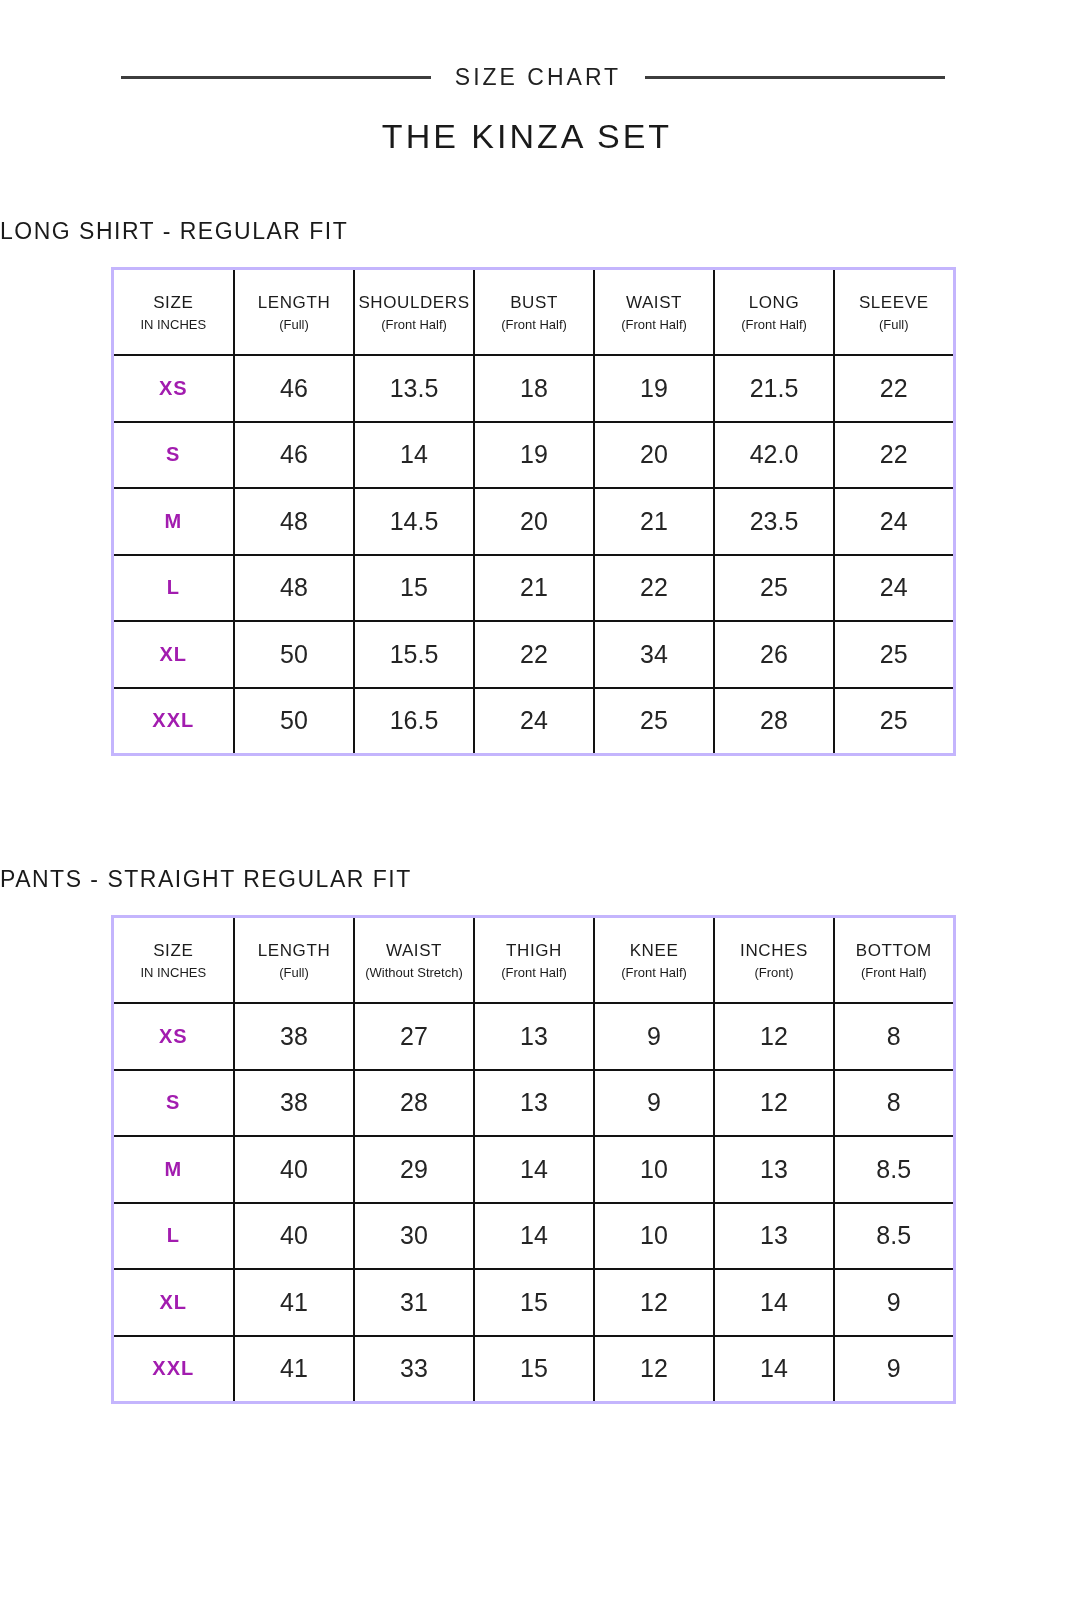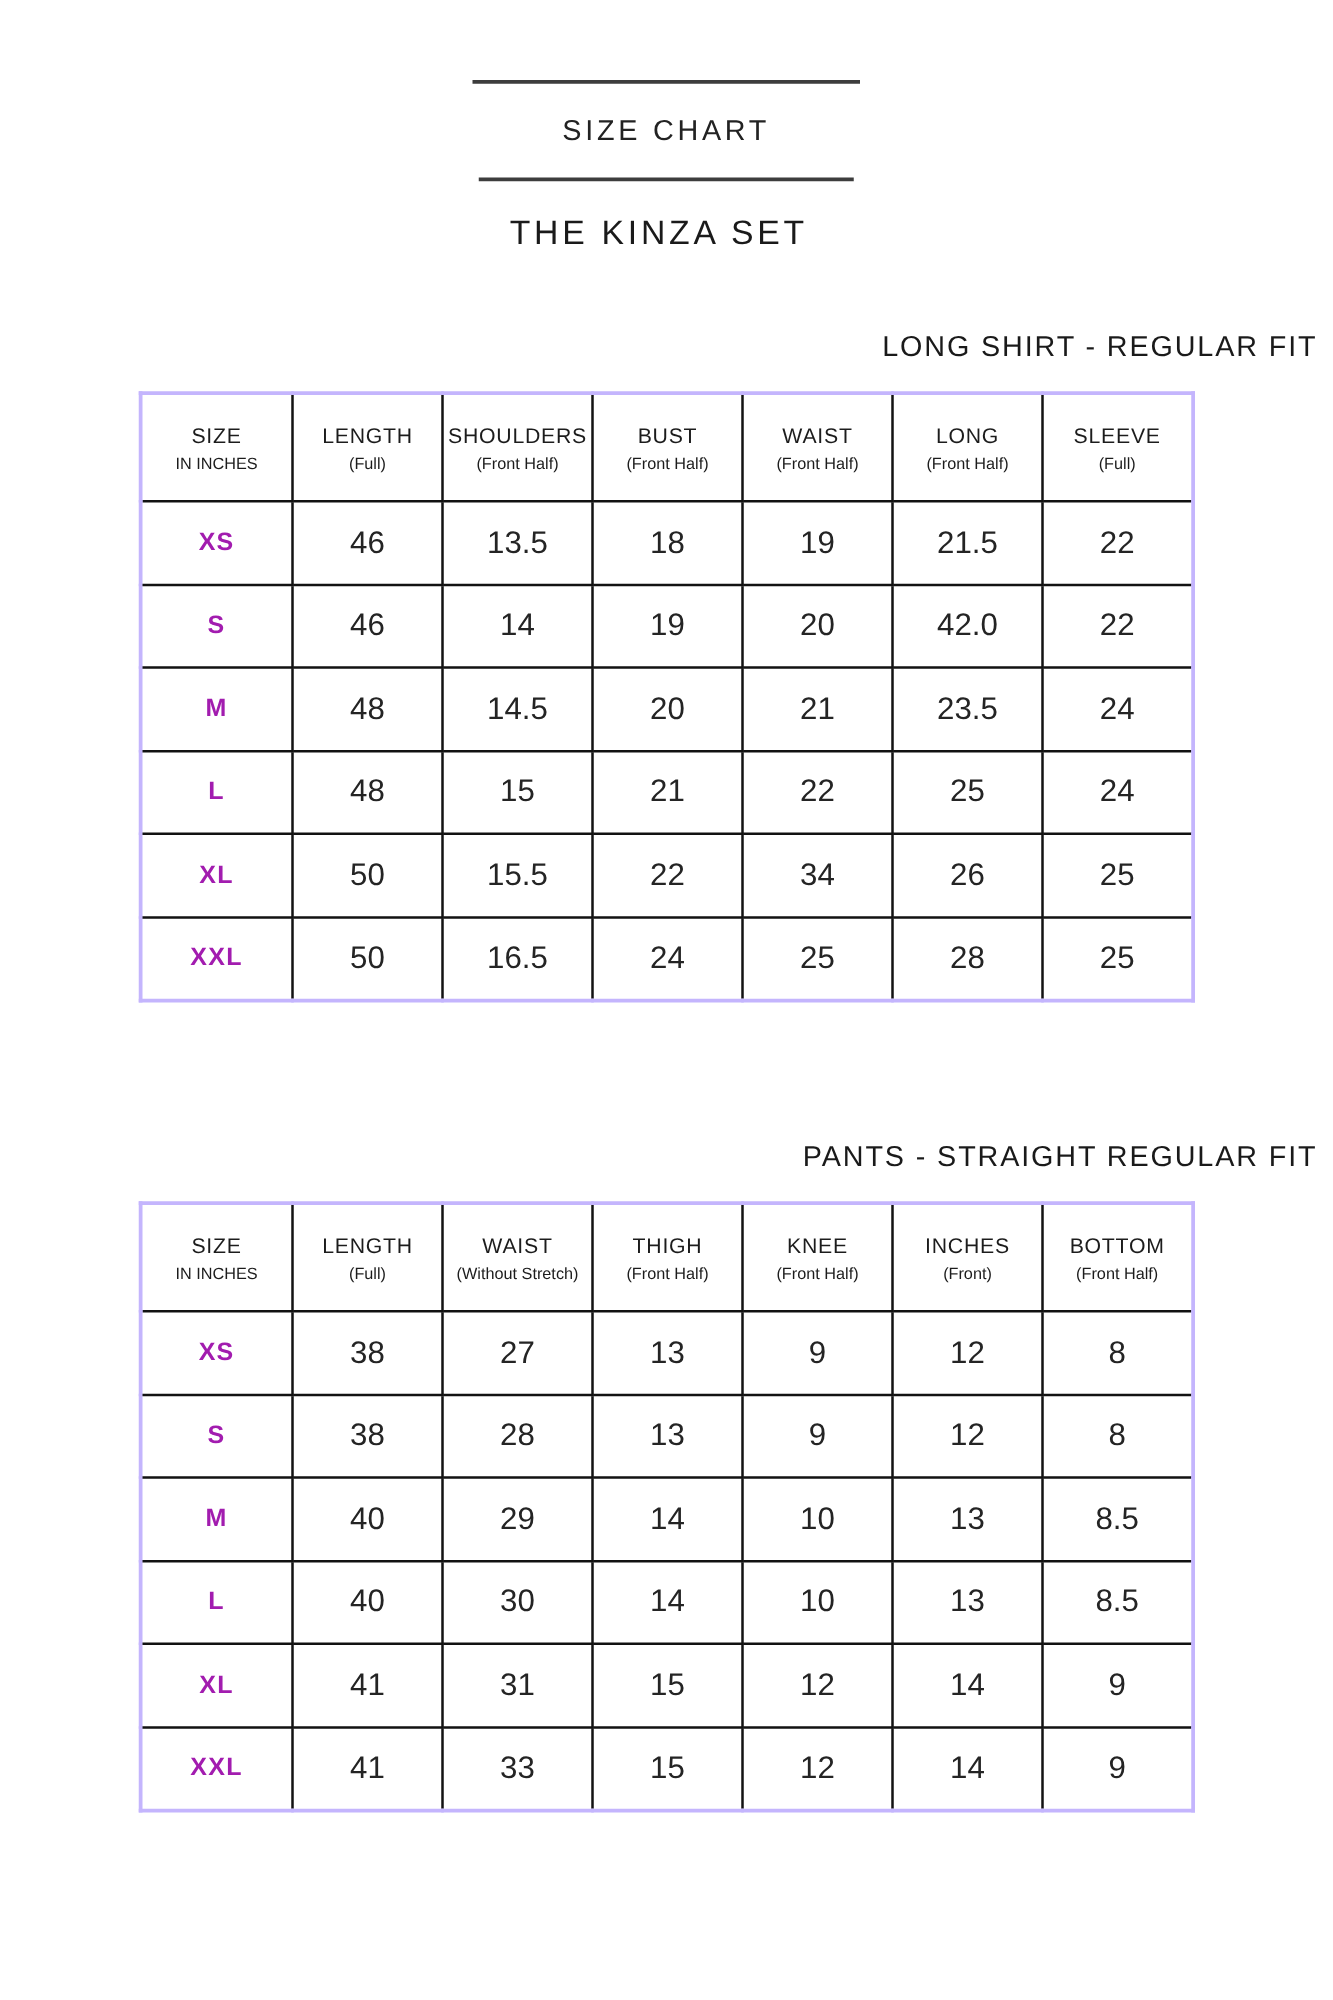--- a/index.html
+++ b/index.html
@@ -15,47 +15,46 @@
     background: #ffffff;
     overflow: hidden;
   }
   
   .title-row {
     display: flex;
     align-items: center;
     justify-content: center;
     gap: 24px;
     padding-top: 64px;
-    flex-direction: column;
   }
   .rule {
     height: 3px;
     background: #3d3d3d;
   }
   .rule.left  { width: 310px; }
   .rule.right { width: 300px; }
   h1.page-title {
     margin: 0;
     font-size: 23px;
     font-weight: 400;
     letter-spacing: 3px;
     color: #222;
     white-space: nowrap;
   }
   h2.product-name {
     margin: 26px 12px 0 0;
     text-align: center;
-    font-size: 27px;
+    font-size: 34px;
     font-weight: 400;
     letter-spacing: 3px;
     color: #1a1a1a;
   }
   h3.section-heading {
-    margin: 12px;
-    text-align: right;
+    margin: 0;
+    text-align: left;
     font-size: 23px;
     font-weight: 400;
     letter-spacing: 1.5px;
     color: #1a1a1a;
   }
   .shirt-section h3.section-heading { margin-top: 62px; }
   .pants-section h3.section-heading { margin-top: 110px; }
 
   
   table.size-table {

